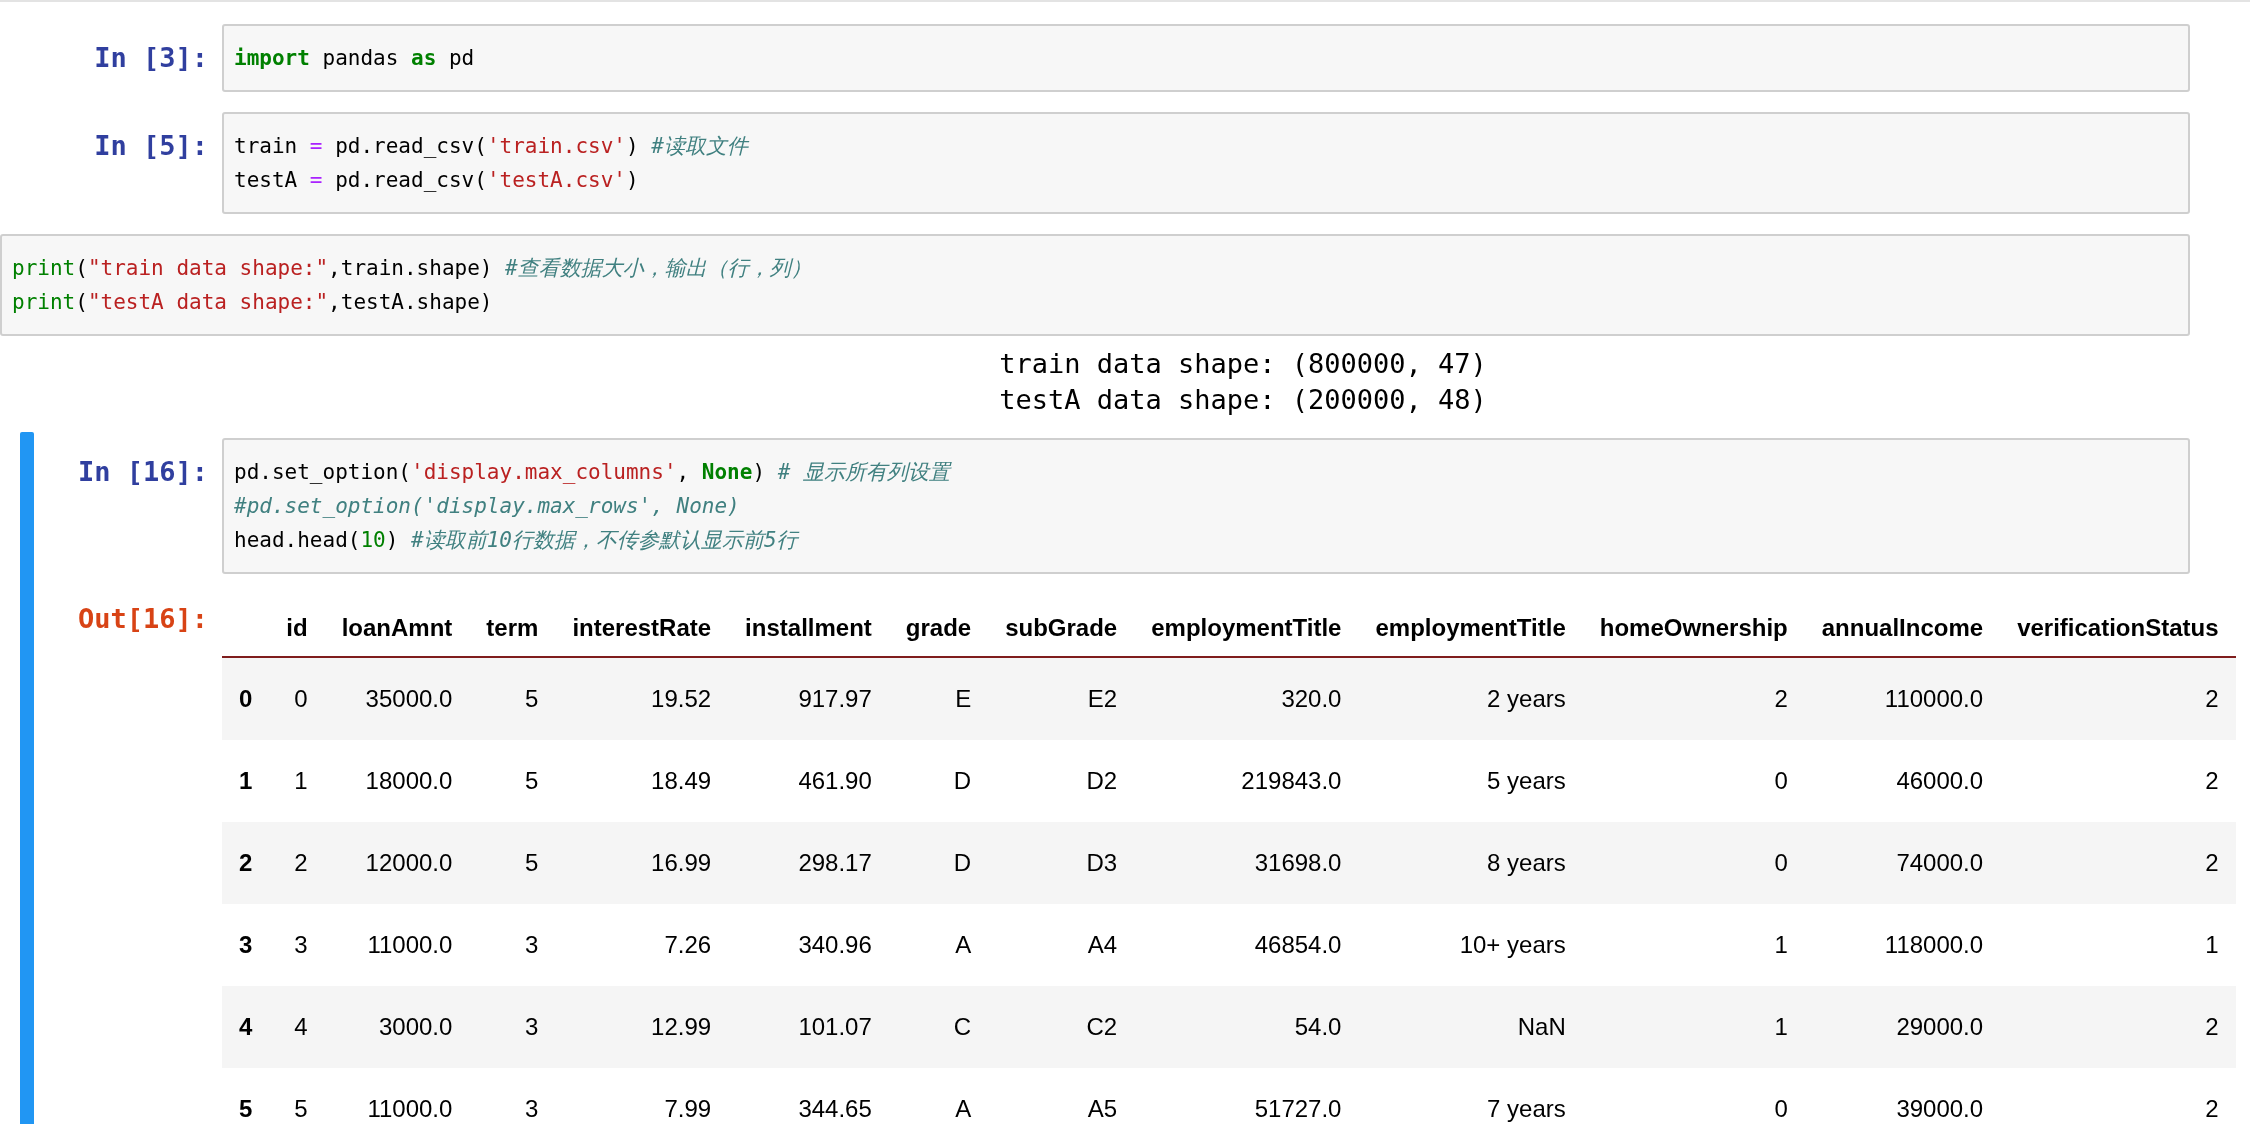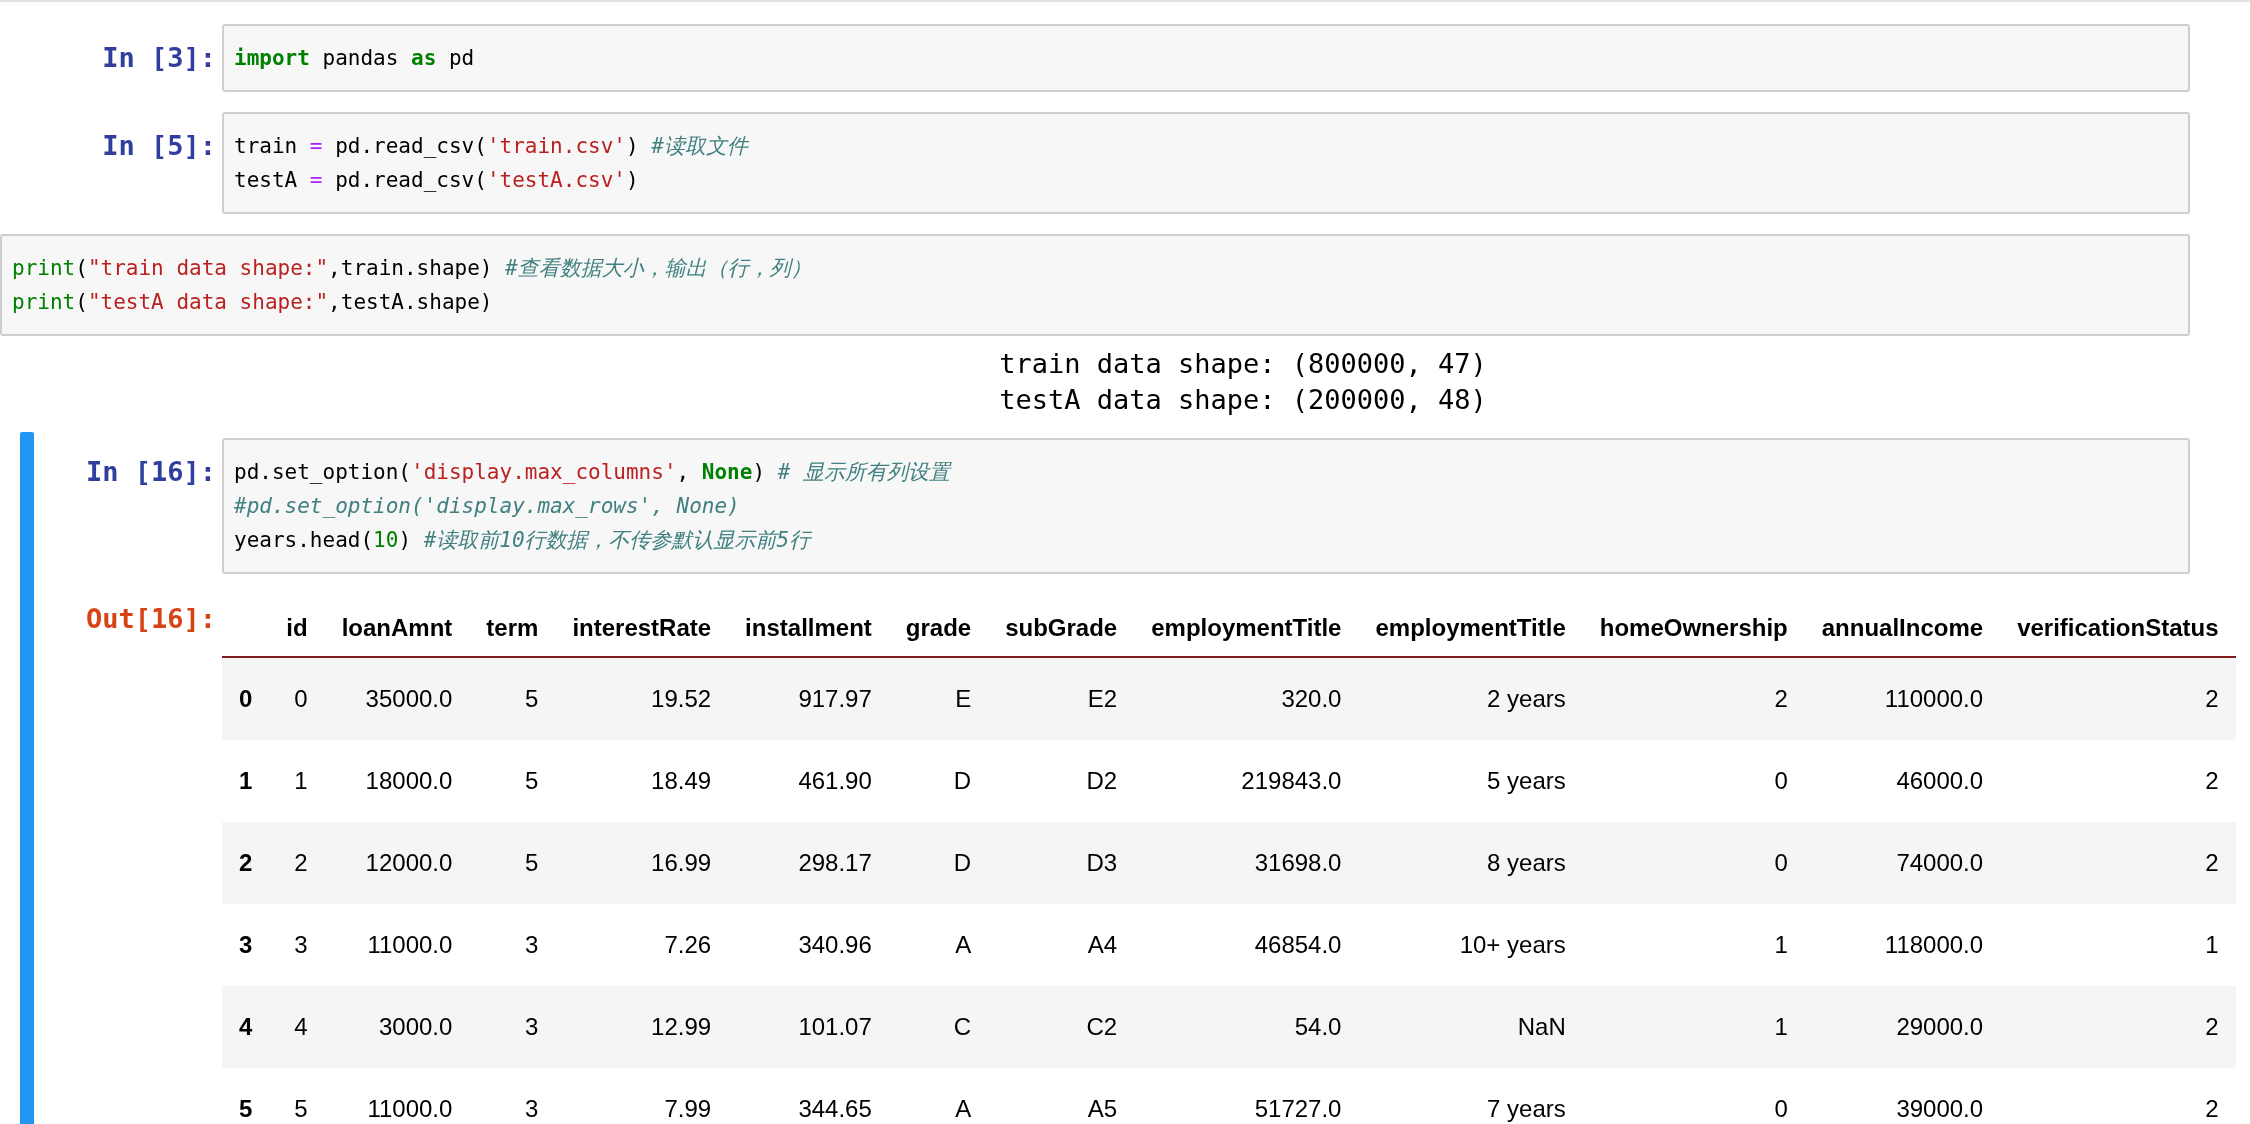--- a/index.html
+++ b/index.html
@@ -16,21 +16,21 @@
   .selection-bar {
     position: absolute; left: 20px; top: -6px; width: 14px; height: 1600px;
     background: var(--selected-bar-color, #2196f3); border-radius: 2px;
   }
 
   .input-row, .output-row { display: flex; align-items: flex-start; }
   .output-row { margin-top: 24px; }
   .cell .output-row.text-output { margin-top: 10px; }
 
   .prompt {
-    width: 222px; min-width: 222px; padding-right: 6px; text-align: right;
+    width: 222px; min-width: 222px; padding-right: 14px; text-align: right;
     font-family: "DejaVu Sans Mono", monospace;
     font-size: 27px; line-height: 34px; font-weight: bold;
     white-space: nowrap; overflow: hidden;
   }
   .in-prompt  { color: var(--in-prompt-color, #303f9f); padding-top: 17px; }
   .out-prompt { color: var(--out-prompt-color, #d84315); padding-top: 4px; }
 
   .input-area {
     flex: 1; margin-right: 60px;
     background: var(--cell-bg, #f7f7f7);
@@ -111,21 +111,21 @@
         </div>
       </div>
     </div>
     <div class="cell selected">
       <div class="selection-bar"></div>
       <div class="input-row">
         <div class="prompt in-prompt">In [16]:</div>
         <div class="input-area">
           <pre class="code-pre"><span class="code-line"><span class="tok tok-pl">pd.set_option(</span><span class="tok tok-str">'display.max_columns'</span><span class="tok tok-pl">, </span><span class="tok tok-kw">None</span><span class="tok tok-pl">) </span><span class="tok tok-com"># 显示所有列设置</span></span>
 <span class="code-line"><span class="tok tok-com">#pd.set_option('display.max_rows', None)</span></span>
-<span class="code-line"><span class="tok tok-pl">years.head(</span><span class="tok tok-num">10</span><span class="tok tok-pl">) </span><span class="tok tok-com">#读取前10行数据，不传参默认显示前5行</span></span></pre>
+<span class="code-line"><span class="tok tok-pl">head.head(</span><span class="tok tok-num">10</span><span class="tok tok-pl">) </span><span class="tok tok-com">#读取前10行数据，不传参默认显示前5行</span></span></pre>
         </div>
       </div>
       <div class="output-row">
         <div class="prompt out-prompt">Out[16]:</div>
         <div class="output-area">
           <table class="dataframe">
             <thead>
               <tr>
                 <th></th>
                 <th>id</th>

